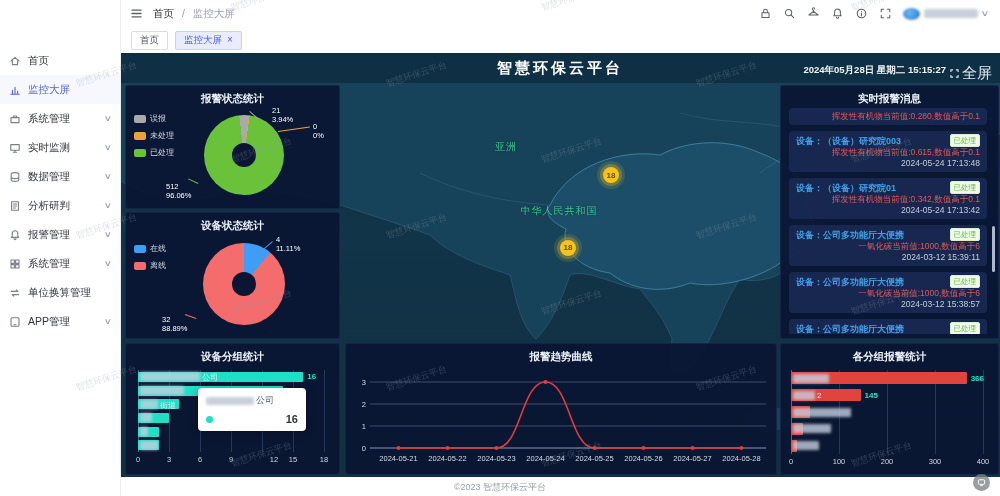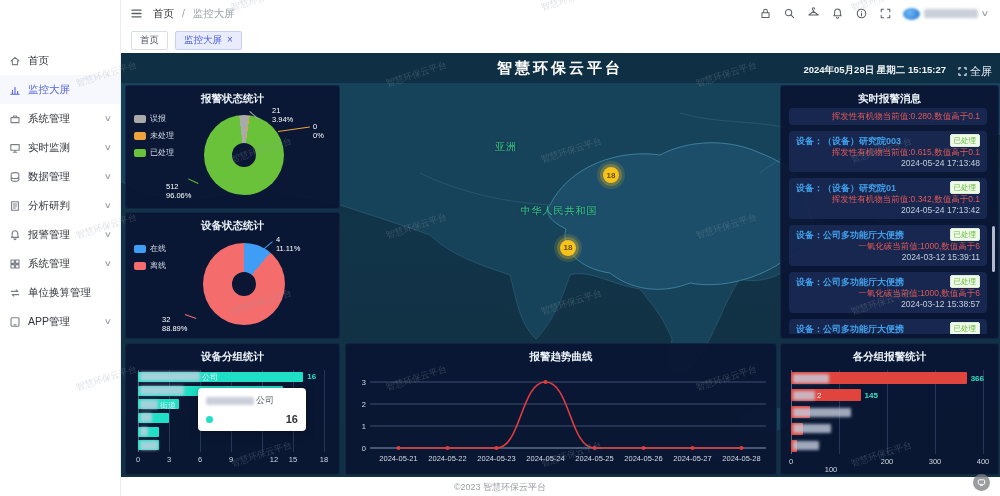--- a/index.html
+++ b/index.html
@@ -36,21 +36,21 @@
   .tag{height:17px;display:flex;align-items:center;padding:0 8px;font-size:9.5px;color:#4e5565;background:#fff;border:1px solid #d8dce5;border-radius:2px;cursor:pointer}
   .tag.active{background:#e8ecfd;border-color:#c7d0f8;color:#4b5ee2}
   .tag .x{margin-left:5px;font-size:10px;line-height:1}
 
   
   .screen{position:absolute;left:120px;top:53px;width:880px;height:424px;overflow:hidden;background:linear-gradient(180deg,#0c2737 0%,#123448 40%,#113042 100%)}
   .screen svg.map{position:absolute;left:0;top:0}
   .headband{position:absolute;left:0;top:0;width:100%;height:30px;background:rgba(7,26,42,.45)}
   .s-title{position:absolute;top:6px;width:100%;text-align:center;color:#fff;font-size:15px;font-weight:bold;letter-spacing:3px}
   .s-date{position:absolute;top:11px;right:54px;color:#f2f6fa;font-size:9.5px;font-weight:bold}
-  .s-full{position:absolute;top:11px;right:8px;color:#e3eaf1;font-size:11px;display:flex;align-items:center;gap:3px;cursor:pointer}
+  .s-full{position:absolute;top:11px;right:8px;color:#e3eaf1;font-size:15px;display:flex;align-items:center;gap:3px;cursor:pointer}
   .s-full svg{stroke:#e3eaf1;fill:none;stroke-width:1.2}
   .mlabel{position:absolute;color:#35c98a;font-size:10px;letter-spacing:1px;text-shadow:0 0 3px rgba(0,0,0,.4)}
   .marker{position:absolute;width:16px;height:16px;margin:-8px 0 0 -8px;border-radius:50%;background:#f6c31d;color:#6b4e03;font-size:8px;font-weight:bold;display:flex;align-items:center;justify-content:center;box-shadow:0 0 0 3px rgba(246,195,29,.28),0 0 0 6px rgba(246,195,29,.14);cursor:pointer}
 
   
   .panel{position:absolute;background:rgba(10,21,51,.93);border-radius:3px;border:1px solid rgba(40,60,110,.35)}
   .ptitle{text-align:center;color:#eef4fb;font-size:10.5px;font-weight:bold;padding-top:6px}
   .p1{left:5px;top:32px;width:213px;height:122px}
   .p2{left:5px;top:159px;width:213px;height:125px}
   .p3{left:5px;top:290px;width:213px;height:130px}
@@ -453,21 +453,21 @@
         </div>
       </div>
     <div class="msg-scroll"></div>
   </div>
 
   <div class="panel p6" id="panel-group-alarm">
     <div class="ptitle">各分组报警统计</div>
   <div class="grid-v" style="left: 10px; top: 26px; height: 84px; background: rgba(150, 170, 205, 0.55);"></div>
       <div class="tickx" style="left: 10px; top: 113px;">0</div>
       <div class="grid-v" style="left: 58px; top: 26px; height: 84px;"></div>
-      <div class="tickx" style="left: 50px; top: 113px; margin-top: 8px;">100</div>
+      <div class="tickx" style="left: 58px; top: 113px;">100</div>
       <div class="grid-v" style="left: 106px; top: 26px; height: 84px;"></div>
       <div class="tickx" style="left: 106px; top: 113px;">200</div>
       <div class="grid-v" style="left: 154px; top: 26px; height: 84px;"></div>
       <div class="tickx" style="left: 154px; top: 113px;">300</div>
       <div class="grid-v" style="left: 202px; top: 26px; height: 84px;"></div>
       <div class="tickx" style="left: 202px; top: 113px;">400</div>
       <div class="hbar" style="left: 10px; top: 28.4px; width: 175.68px; height: 12px; background: rgb(224, 68, 60);"></div>
       <div class="hbar-censor" style="left: 12px; top: 29.9px; width: 36px;"></div>
       <div class="hbar-val" style="left: 189.68px; top: 29.9px;">366</div>
       <div class="hbar" style="left: 10px; top: 45.2px; width: 69.6px; height: 12px; background: rgb(224, 68, 60);"></div>

